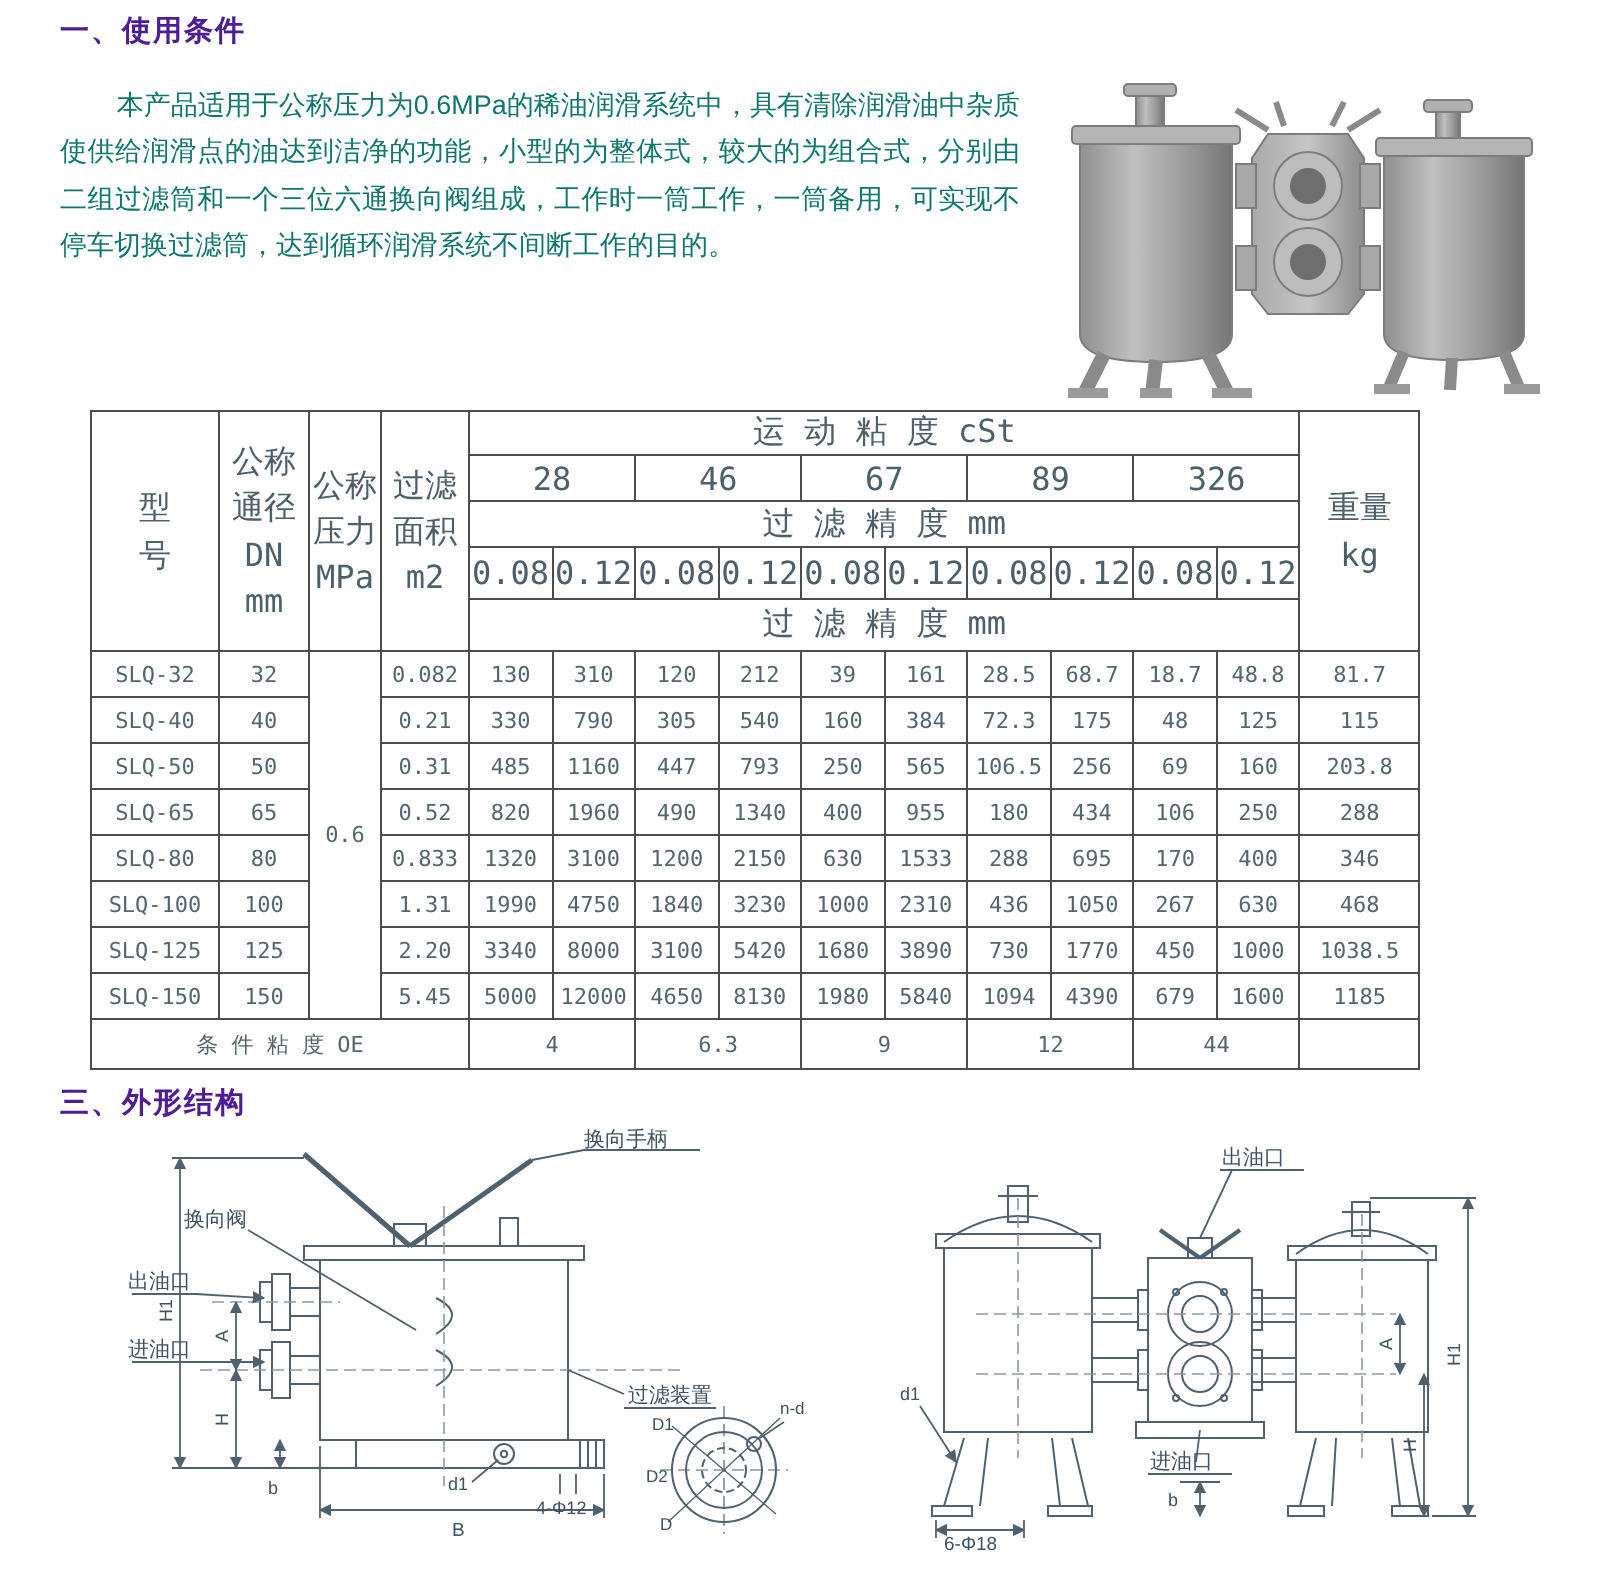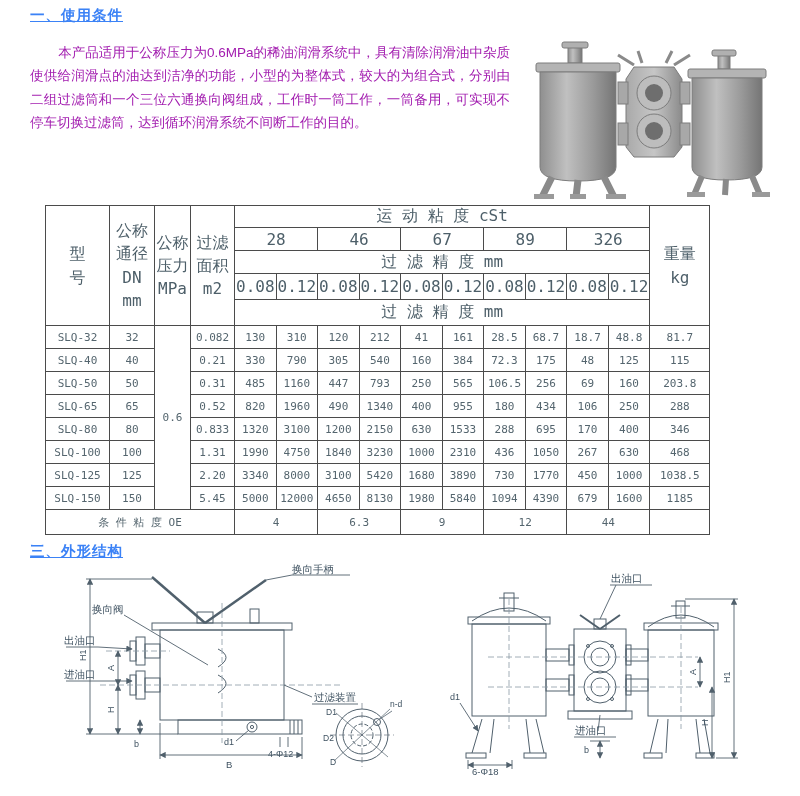--- a/index.html
+++ b/index.html
@@ -2,27 +2,27 @@
 <html><head>
 <meta charset="utf-8">
 <style>
   html,body{margin:0;padding:0;background:#fff;}
   .page{
     position:relative;width:800px;height:796px;box-sizing:border-box;
     padding:4px 18px 0 30px;overflow:hidden;background:#fff;
     font-family:"Liberation Sans","DejaVu Sans",sans-serif;
   }
   .sec-heading{
-    font-size:14.5px;font-weight:bold;color:#3b82f6;
-    letter-spacing:1px;margin:2px 0 2px 0;text-decoration:underline;
+    font-size:14.5px;font-weight:bold;color:#4c1d95;
+    letter-spacing:1px;margin:2px 0 2px 0;
   }
   .intro-row{display:flex;align-items:flex-start;}
   .intro-text{
     width:480px;margin:14px 0 12px 0;font-size:13.5px;line-height:1.74;
-    color:#a21caf;text-indent:2.1em;text-align:justify;
+    color:#0f766e;text-indent:2.1em;text-align:justify;
   }
   .photo-box{width:252px;height:174px;margin:0 0 0 12px;flex:0 0 auto;}
   .sec2-heading{margin-top:8px;}
   table.spec{
     border-collapse:collapse;margin:4px 0 0 15px;
     font-family:"DejaVu Sans Mono","Liberation Sans",monospace;
     font-size:11px;color:#54656e;table-layout:fixed;
   }
   table.spec td{
     border:1px solid #4b4b4b;text-align:center;vertical-align:middle;
@@ -172,21 +172,21 @@
     <tbody id="spec-body">
         <tr>
           <td>SLQ-32</td>
           <td>32</td>
           <td rowspan="8">0.6</td>
           <td>0.082</td>
           <td>130</td>
           <td>310</td>
           <td>120</td>
           <td>212</td>
-          <td>41</td>
+          <td>39</td>
           <td>161</td>
           <td>28.5</td>
           <td>68.7</td>
           <td>18.7</td>
           <td>48.8</td>
           <td>81.7</td>
         </tr>
         <tr>
           <td>SLQ-40</td>
           <td>40</td>

